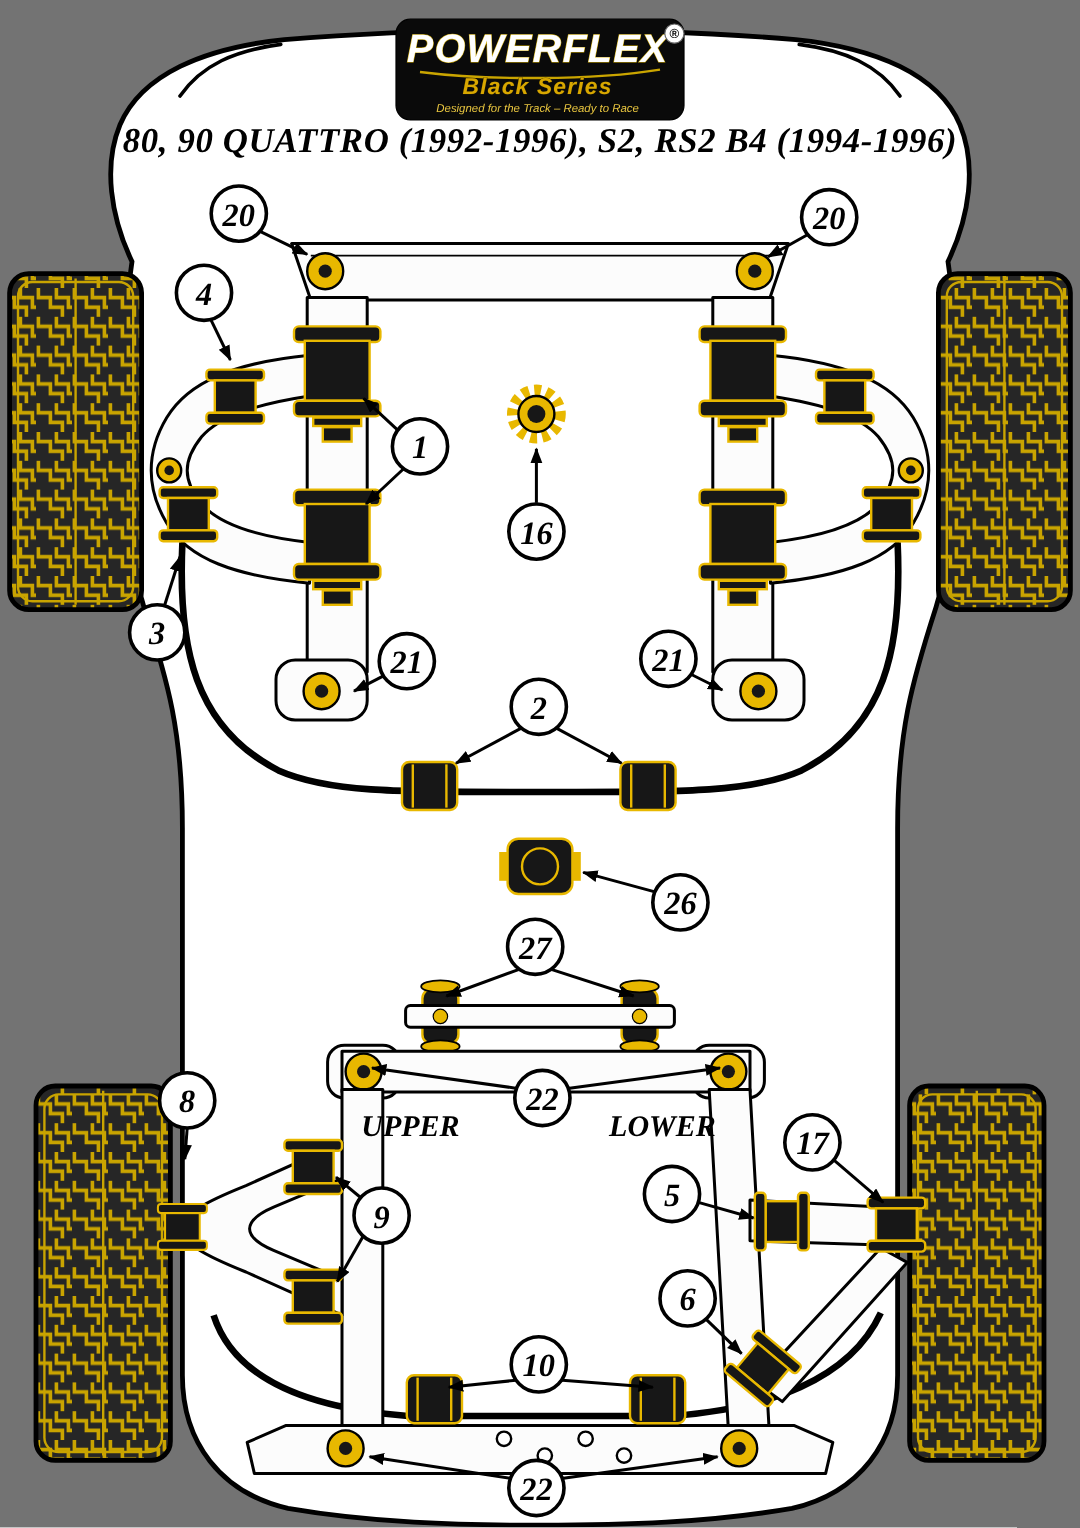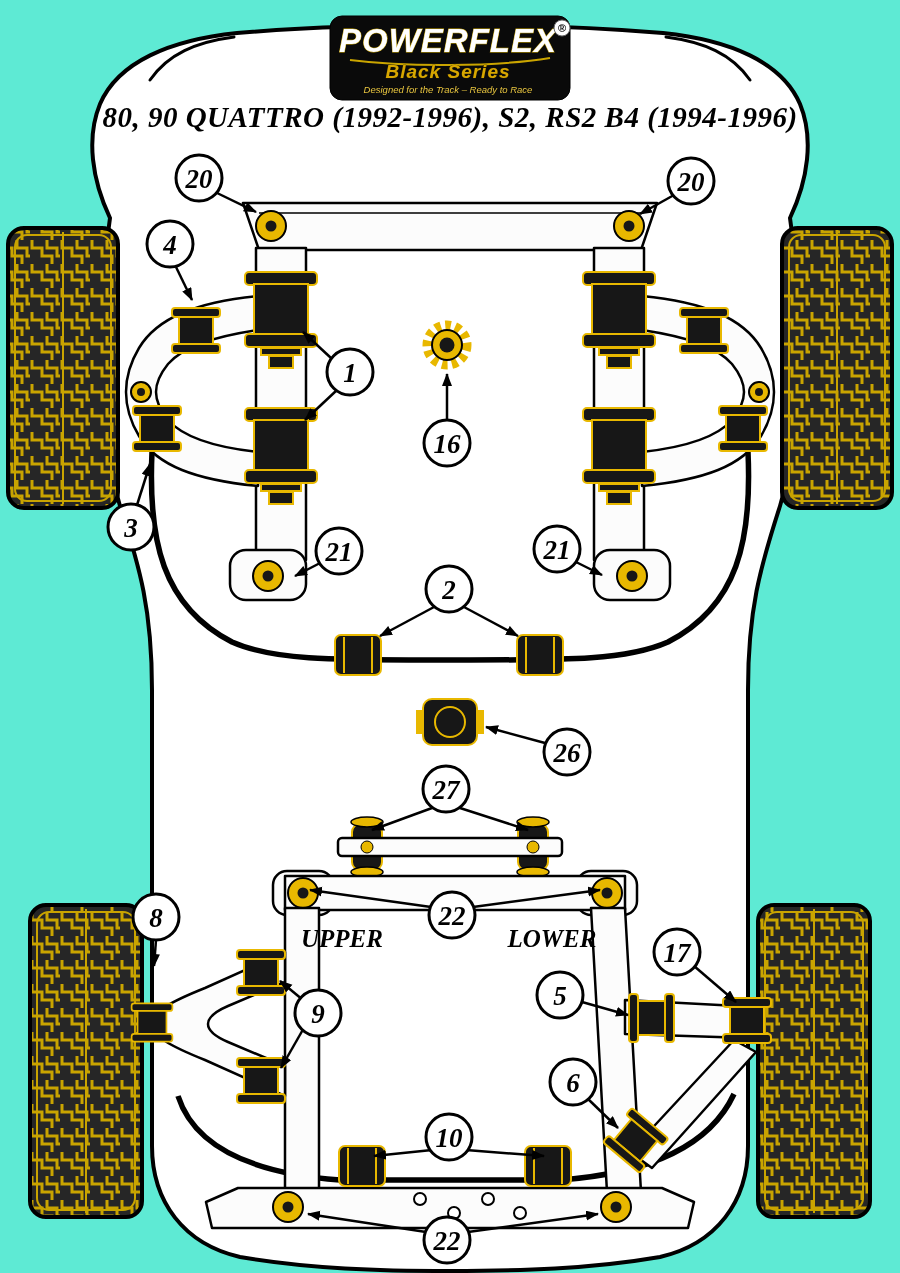--- a/index.html
+++ b/index.html
@@ -1,16 +1,16 @@
 <!DOCTYPE html>
 <html><head>
 <meta charset="utf-8">
 <style>
   html,body{margin:0;padding:0;background:#ffffff;}
-  .page{position:relative;width:900px;height:1273px;background:#5eead4;overflow:hidden;
+  .page{position:relative;width:900px;height:1273px;background:#737373;overflow:hidden;
         font-family:"Liberation Sans",sans-serif;}
   svg{display:block;}
   .body-outline{fill:#fff;stroke:#000;stroke-width:4;}
   .thin{fill:none;stroke:#000;stroke-width:3;stroke-linecap:round;}
   .frame{fill:#fcfcfc;stroke:#000;stroke-width:2.5;stroke-linejoin:round;}
   .bk{fill:#171717;stroke:#e8b800;stroke-width:2;}
   .bar{fill:none;stroke:#000;stroke-width:5.5;}
   .hole{fill:#fff;stroke:#000;stroke-width:2;}
   .arrow{stroke:#000;stroke-width:2.5;marker-end:url(#arw);}
   .callout-circle{fill:#fff;stroke:#000;stroke-width:3;}

